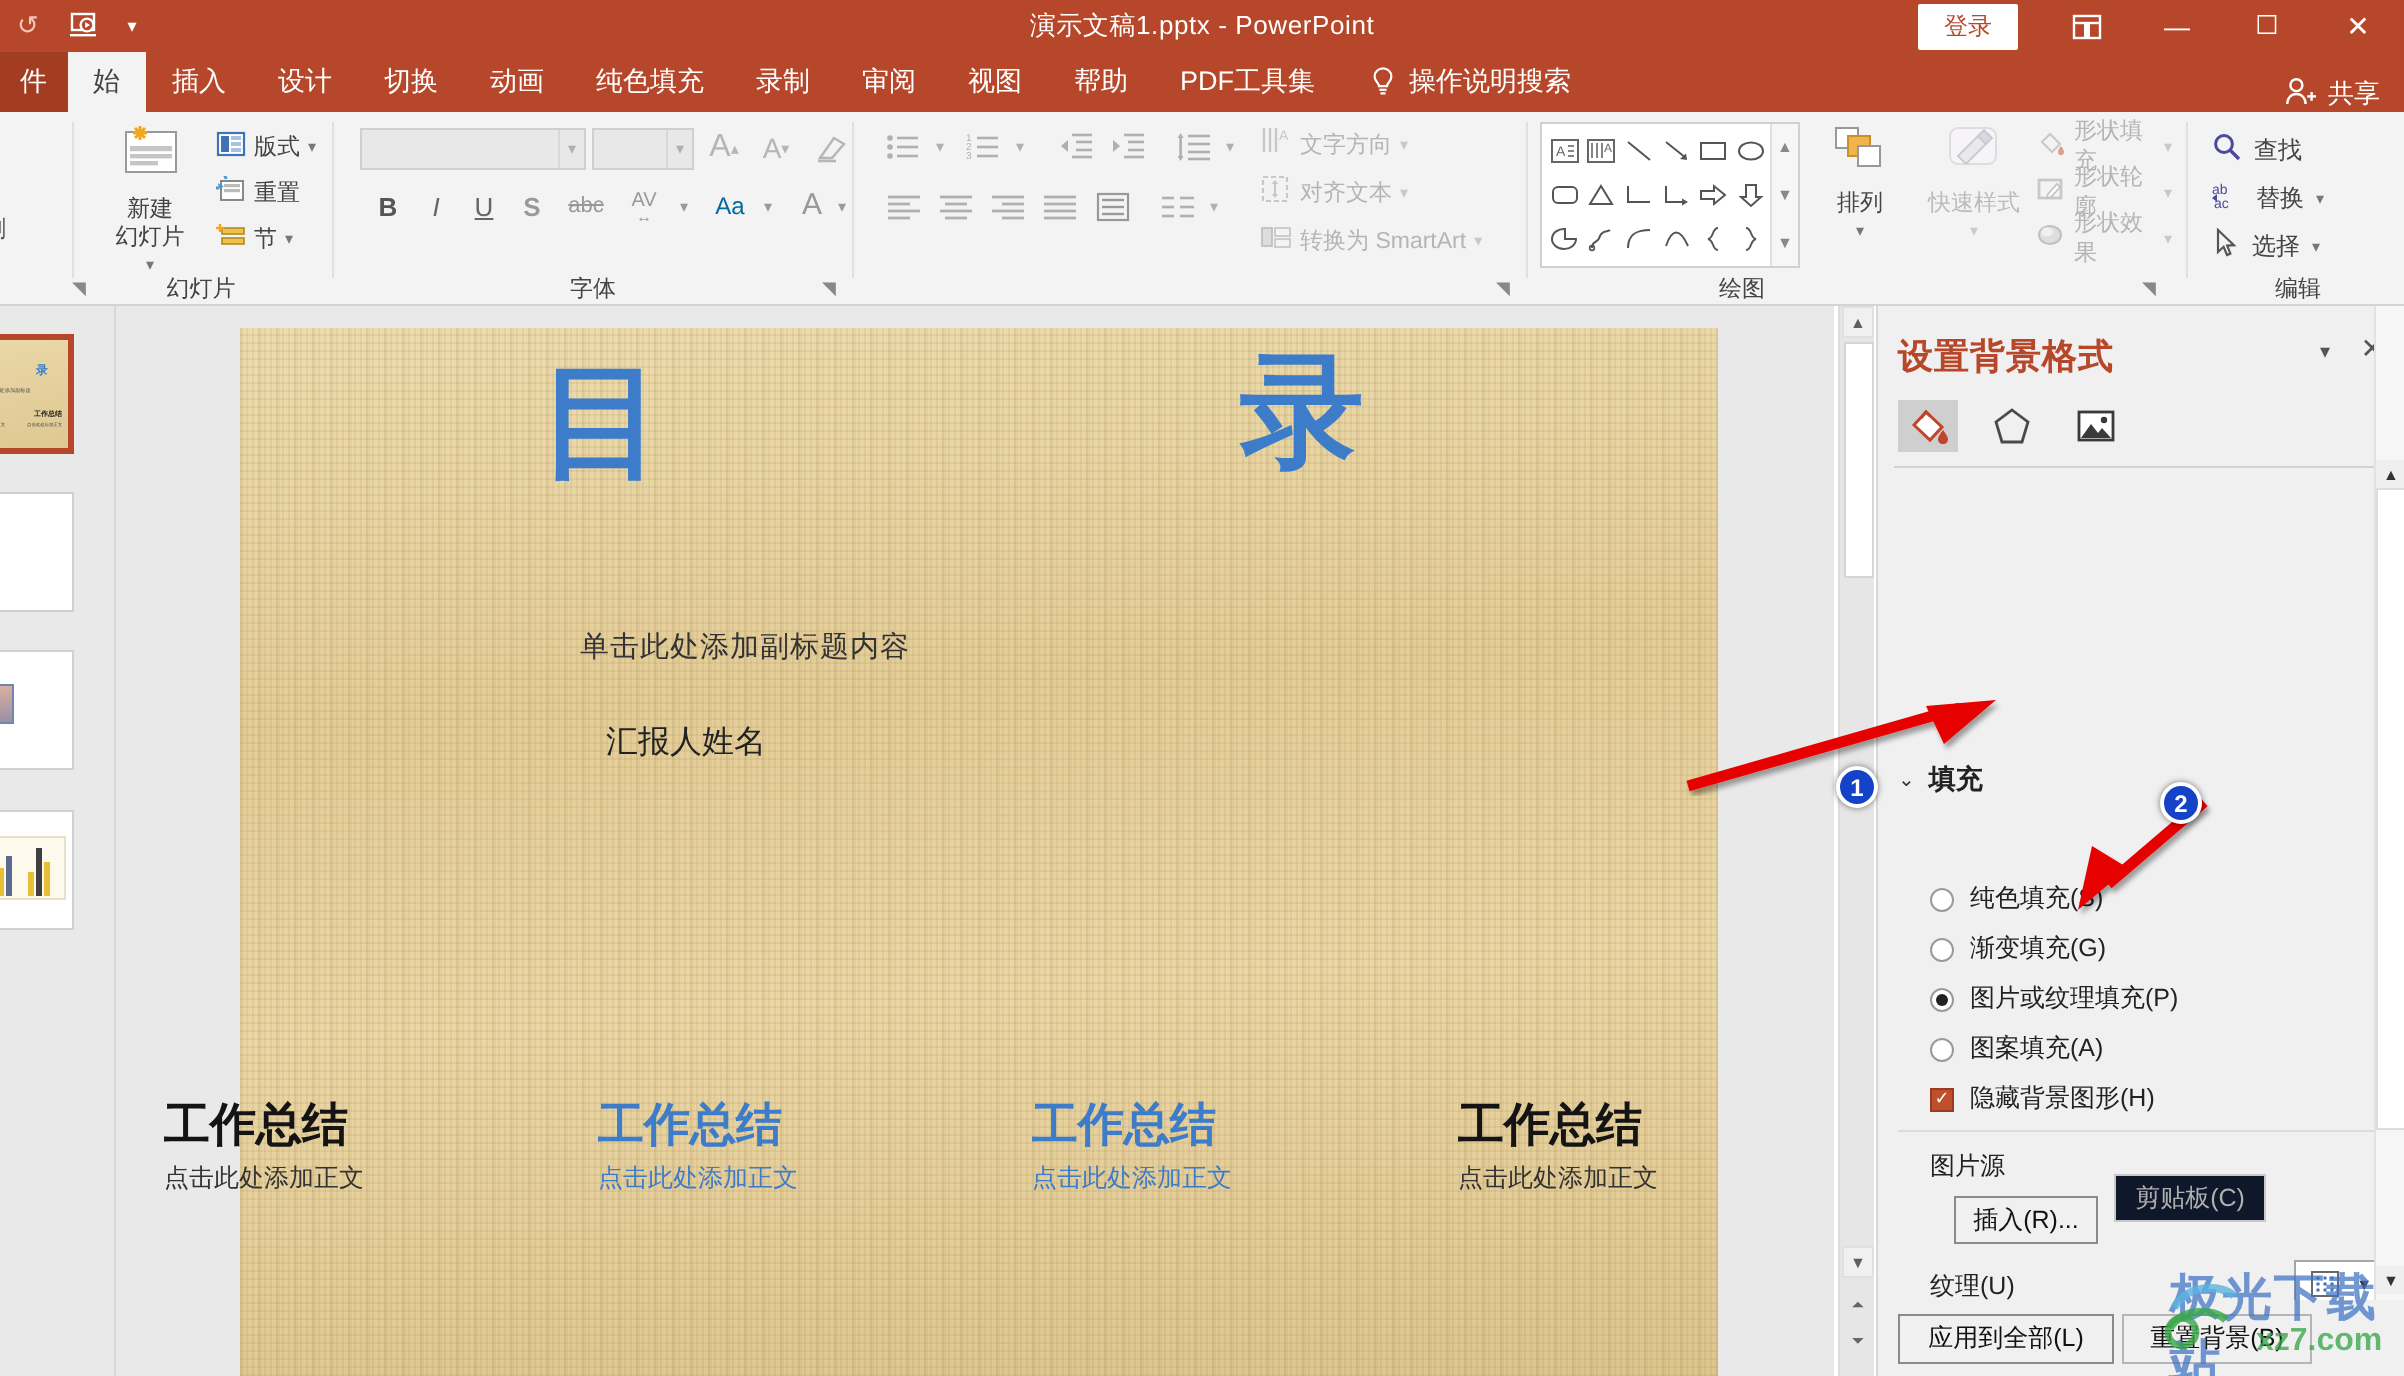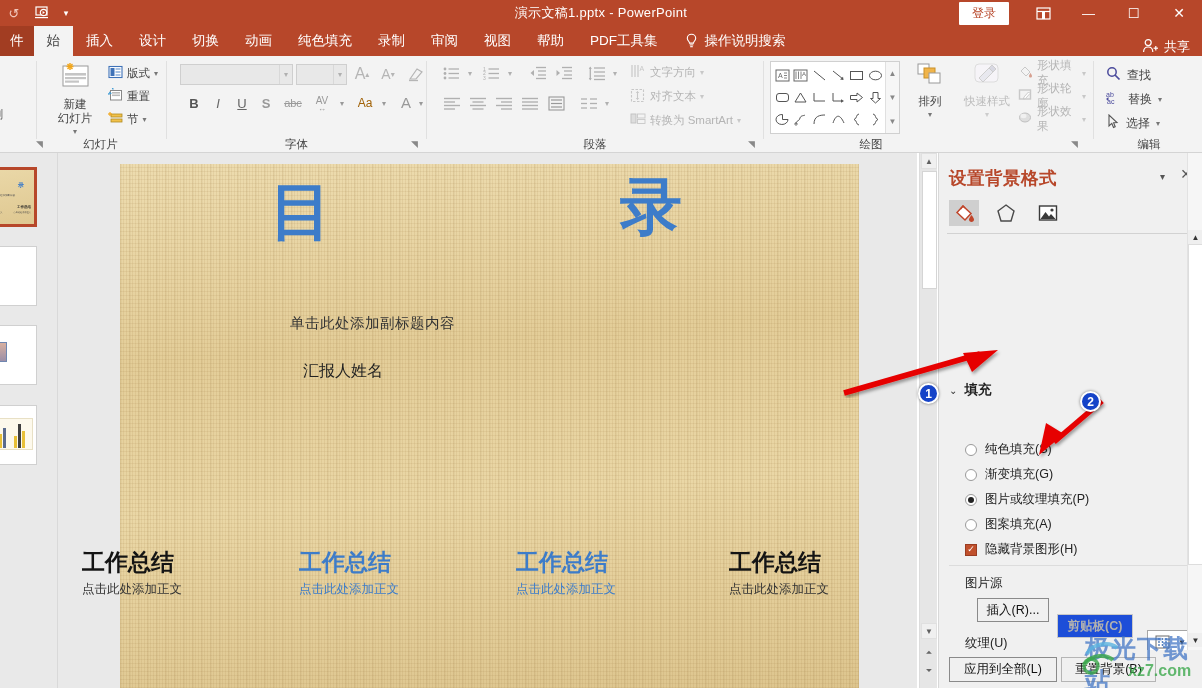--- a/index.html
+++ b/index.html
@@ -421,21 +421,21 @@
       <div class="fbtn" style="position:absolute;left:14px;top:36px;width:20px;height:22px;font-weight:bold;color:#555;">B</div>
       <div class="fbtn" style="position:absolute;left:38px;top:36px;width:20px;height:22px;font-style:italic;color:#666;">I</div>
       <div class="fbtn" style="position:absolute;left:62px;top:36px;width:20px;height:22px;text-decoration:underline;color:#666;">U</div>
       <div class="fbtn" style="position:absolute;left:86px;top:36px;width:20px;height:22px;font-weight:bold;color:#999;">S</div>
       <div class="fbtn" style="position:absolute;left:110px;top:36px;width:26px;height:22px;font-size:11px;text-decoration:line-through;color:#999;">abc</div>
       <div class="fbtn" style="position:absolute;left:138px;top:36px;width:28px;height:22px;font-size:10px;color:#999;flex-direction:column;">
         <span>AV</span>
           <span style="font-size:8px;line-height:6px;">↔</span>
       </div>
       <div class="fbtn" style="position:absolute;left:166px;top:36px;width:12px;height:22px;font-size:8px;color:#999;">▾</div>
-      <div class="fbtn" style="position:absolute;left:182px;top:36px;width:26px;height:22px;font-size:12px;color:#a16207;">Aa</div>
+      <div class="fbtn" style="position:absolute;left:182px;top:36px;width:26px;height:22px;font-size:12px;color:#0369a1;">Aa</div>
       <div class="fbtn" style="position:absolute;left:208px;top:36px;width:12px;height:22px;font-size:8px;color:#999;">▾</div>
       <div class="fbtn" style="position:absolute;left:226px;top:34px;width:20px;height:24px;font-size:15px;color:#999;">A</div>
       <div class="fbtn" style="position:absolute;left:245px;top:36px;width:12px;height:22px;font-size:8px;color:#999;">▾</div>
       <div class="rgroup-label">字体</div>
       <div class="dlg-launcher">◥</div>
     </div>
     <div class="rgroup-sep" style="left:426px;"></div>
 
     <div class="rgroup" style="left:430px;width:330px;">
       <div class="fbtn" style="position:absolute;left:10px;top:6px;width:24px;height:22px;">
@@ -597,21 +597,20 @@
         <span>
           <svg width="16" height="14" viewBox="0 0 16 14">
               <rect x="1" y="2" width="5" height="9" fill="#ddd" stroke="#c0c0c0" stroke-width=".9"></rect>
               <rect x="7.5" y="2" width="7.5" height="4" fill="none" stroke="#c8c8c8" stroke-width=".9"></rect>
               <rect x="7.5" y="7.5" width="7.5" height="4" fill="none" stroke="#c8c8c8" stroke-width=".9"></rect>
             </svg>
         </span>
         <span>转换为 SmartArt</span>
         <span class="car" style="color:#c8c8c8;">▾</span>
       </div>
-      <div class="rgroup-label">段落</div>
       <div class="dlg-launcher">◥</div>
     </div>
     <div class="rgroup-sep" style="left:763px;"></div>
 
     <div class="rgroup" style="left:766px;width:320px;">
       <div class="shapegal" style="left:4px;top:5px;width:130px;height:73px;">
         <div class="shapegrid" style="width:114px;padding:2px 0 0 2px;">
           <div class="shapecell">
               <svg width="15" height="13" viewBox="0 0 15 13">
                 <rect x="1" y="1" width="13" height="11" fill="none" stroke="#666" stroke-width="1"></rect>
@@ -928,21 +927,21 @@
     </div>
     <div class="chk-row" style="left:26px;top:388px;">
       <span class="chk">✓</span>
       <span>隐藏背景图形(H)</span>
     </div>
 
     <div class="fp-div" style="top:412px;"></div>
 
     <div class="fp-lbl" style="left:26px;top:422px;">图片源</div>
     <div class="fp-btn" style="left:38px;top:445px;width:72px;height:24px;">插入(R)...</div>
-    <div class="fp-btn disabled" style="left:118px;top:461px;width:76px;height:24px;background:#1d4ed8;font-weight:bold;">剪贴板(C)</div>
+    <div class="fp-btn disabled" style="left:118px;top:434px;width:76px;height:24px;background:#0f172a;">剪贴板(C)</div>
 
     <div class="fp-lbl" style="left:26px;top:482px;">纹理(U)</div>
     <div class="texbox" style="left:1206px;top:0;width:0;height:0;border:none;"></div>
     <div class="texbox" style="left:208px;top:477px;width:47px;height:24px;">
       <span style="display:flex;align-items:center;justify-content:center;width:28px;">
         <svg width="15" height="14" viewBox="0 0 15 14">
             <rect x="1" y="1" width="13" height="12" fill="#fff" stroke="#6a6a6a" stroke-width="1"></rect>
             <g fill="#4a78b8">
               <circle cx="4" cy="4" r=".9"></circle>
               <circle cx="7.5" cy="4" r=".9"></circle>

